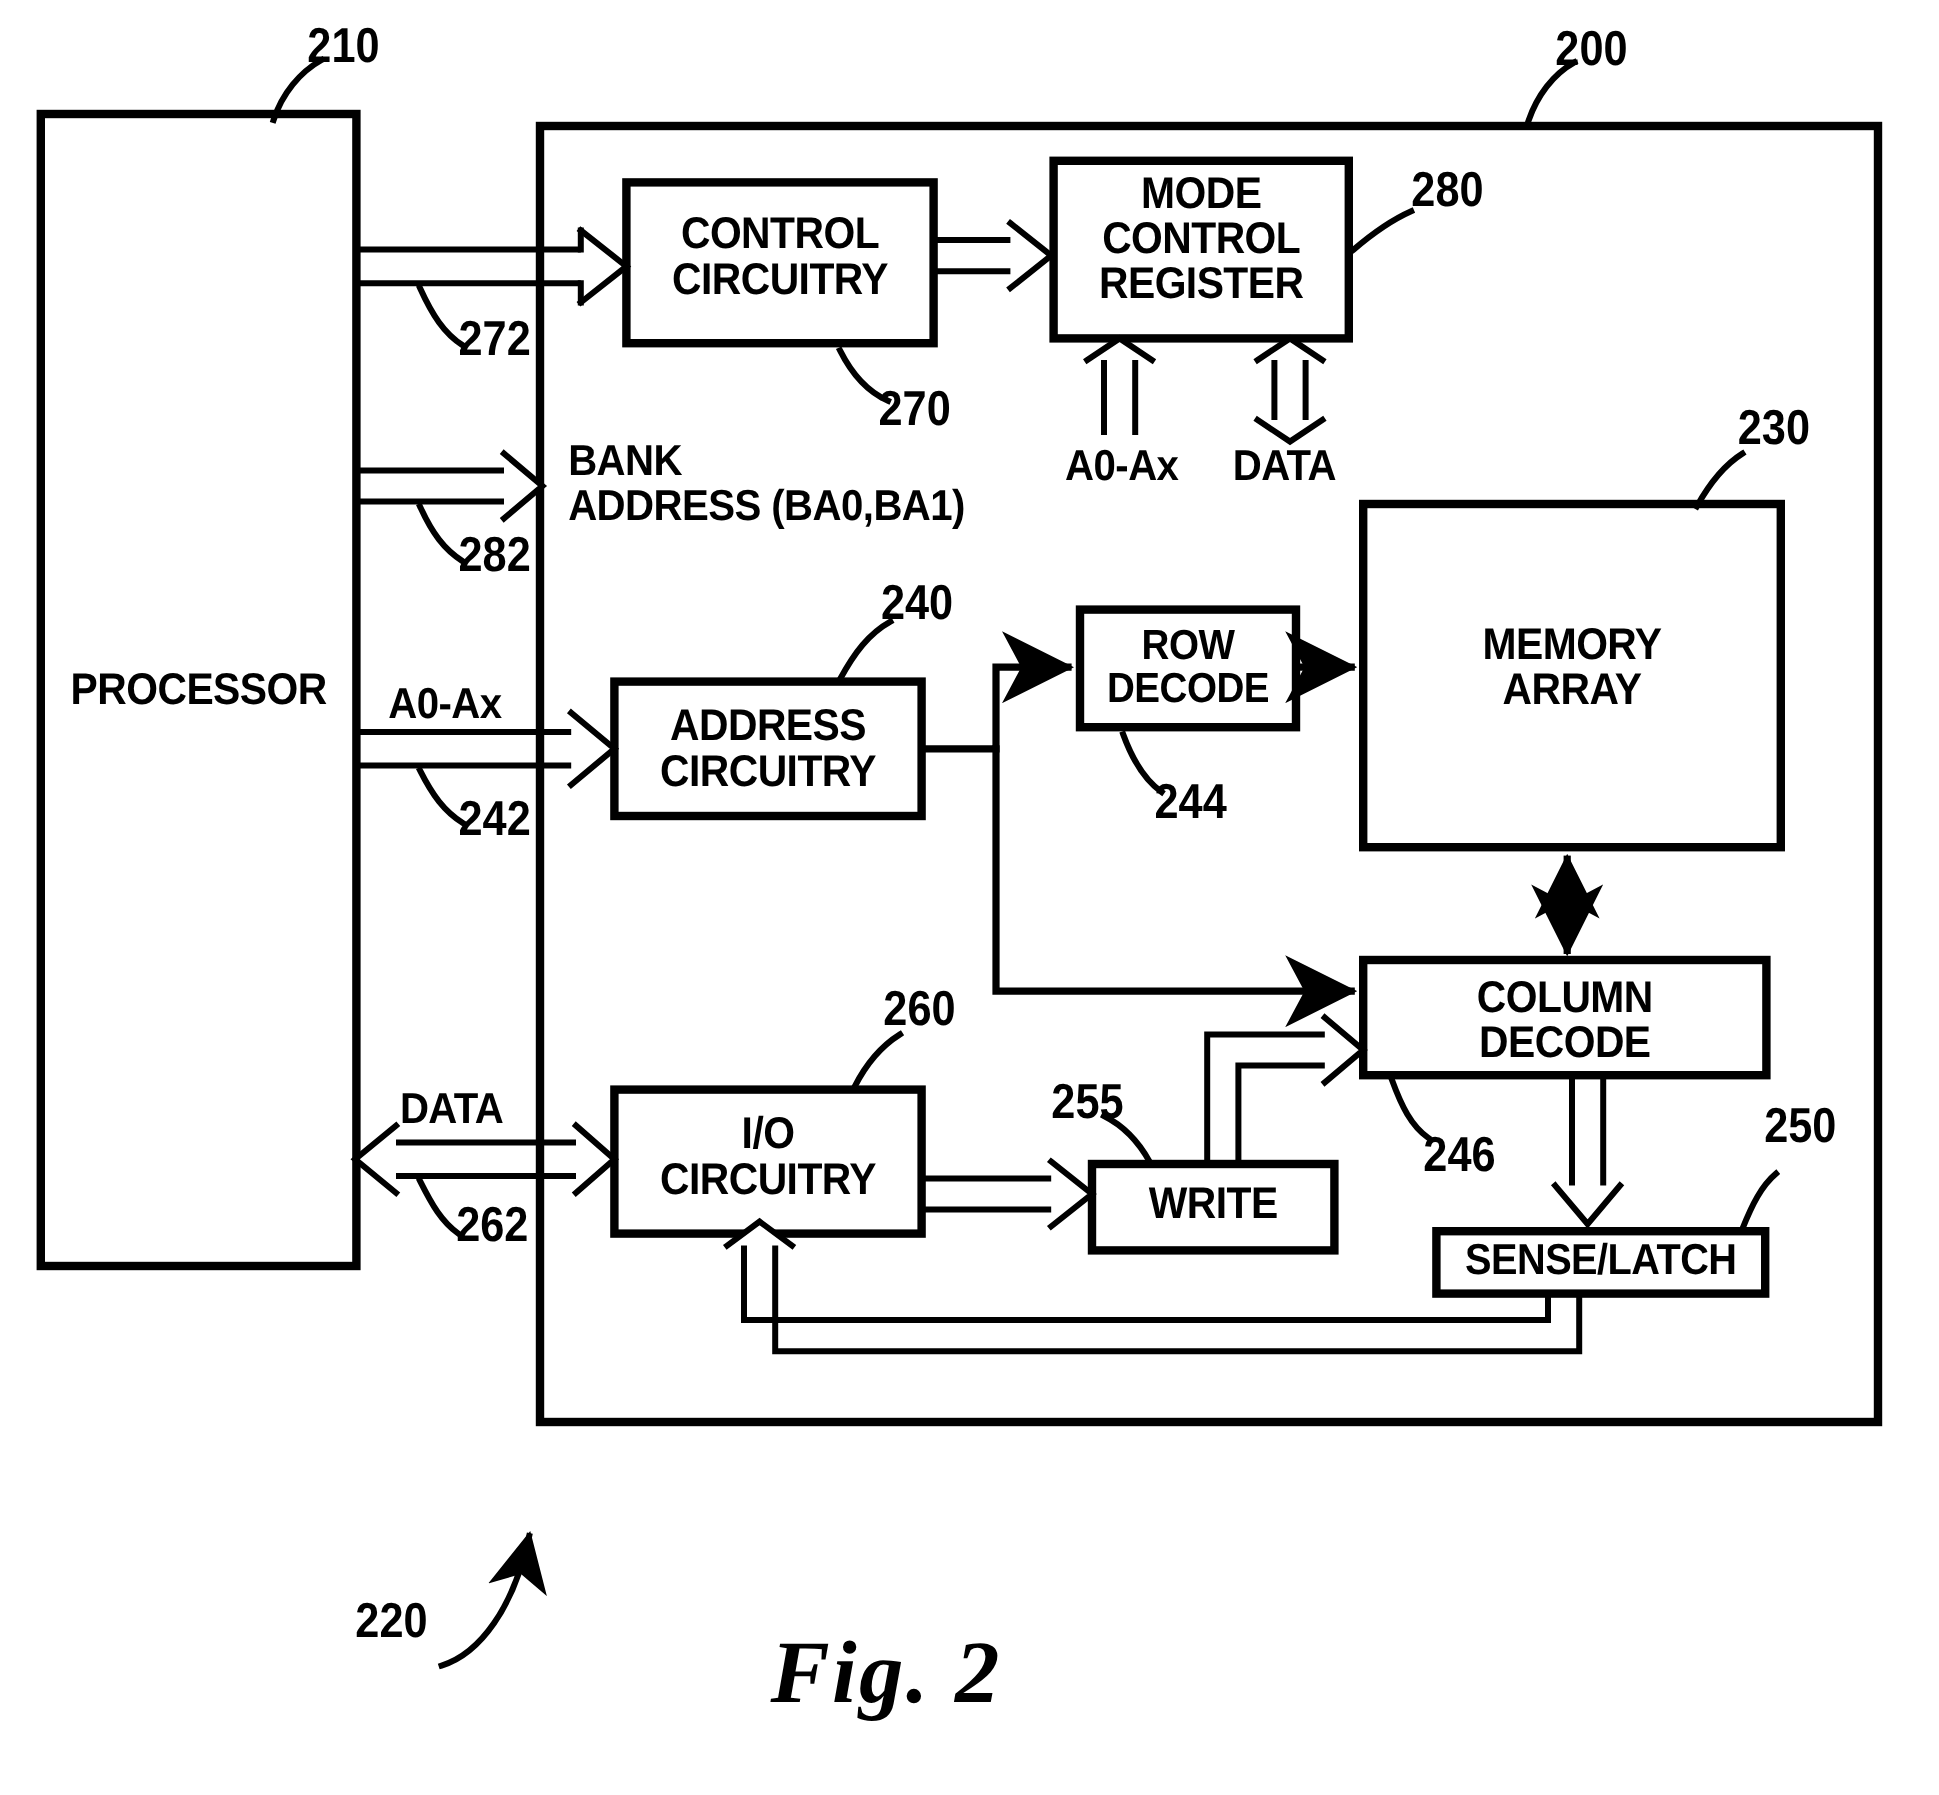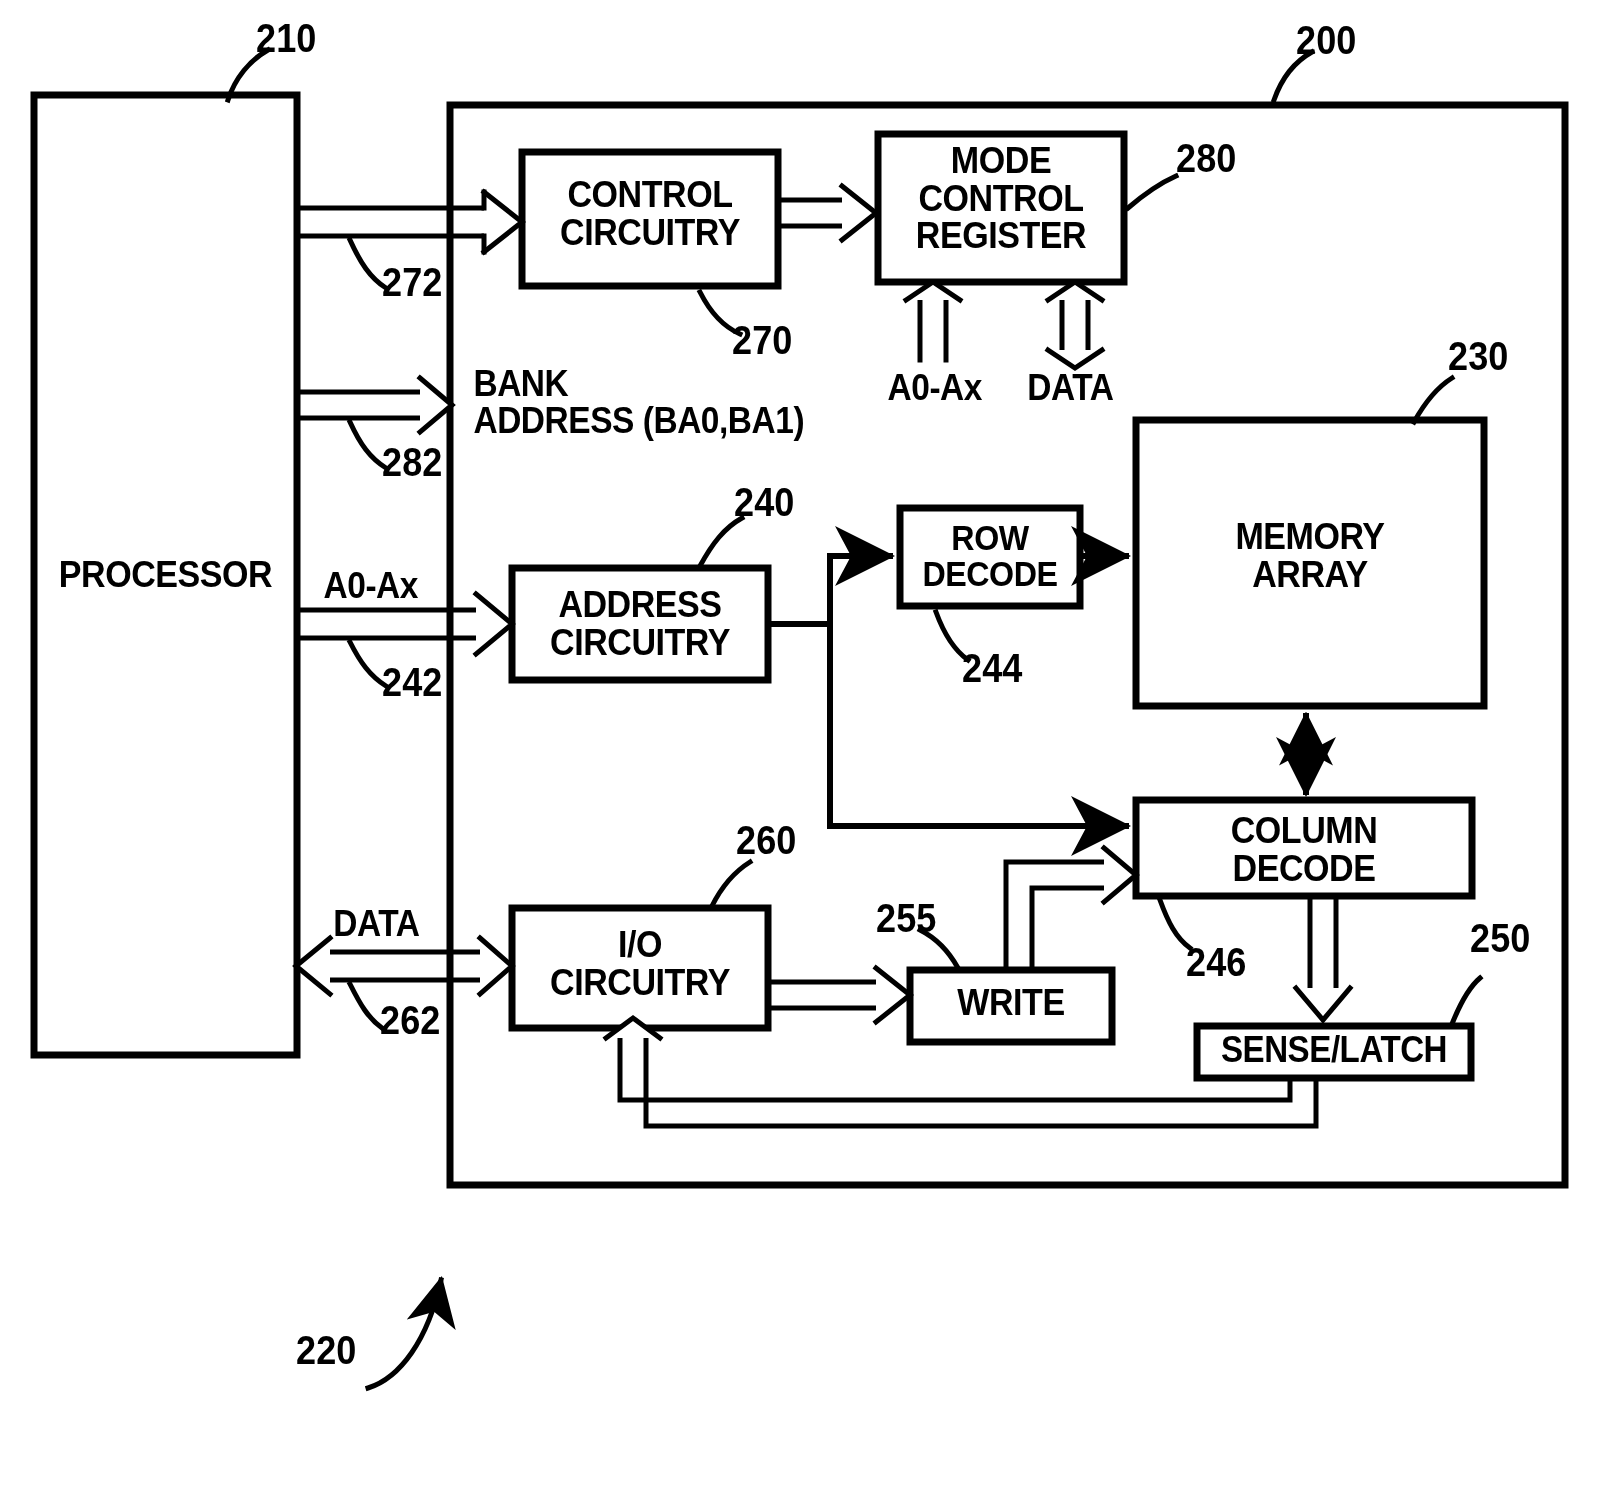--- a/index.html
+++ b/index.html
@@ -262,14 +262,15 @@
 ADDRESS (BA0,BA1)</div>
 
   <div class="lbl sig-label tl" style="left:320px; top:568px;">A0-Ax</div>
 
   <div class="lbl sig-label tl" style="left:330px; top:906px;">DATA</div>
 
   <div class="lbl sig-label tl" style="left:884px; top:370px;">A0-Ax</div>
 
   <div class="lbl sig-label tl" style="left:1024px; top:370px;">DATA</div>
 
+  <div class="fig-caption" style="left:642px; top:1352px;">Fig. 2</div>
 
 </div>
 
 </body></html>

